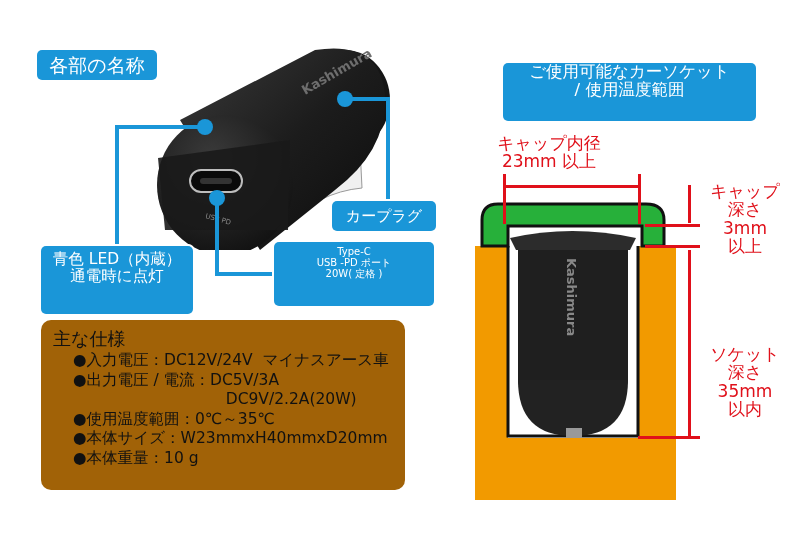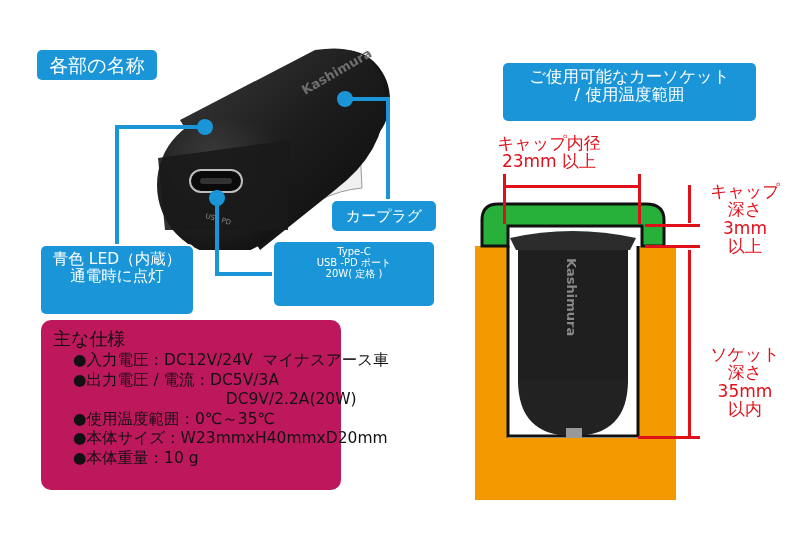--- a/index.html
+++ b/index.html
@@ -7,22 +7,22 @@
   body { position: relative; font-family: "DejaVu Sans", "Liberation Sans", sans-serif; }
   .abs { position: absolute; }
   .blue-box {
     position: absolute; background: #1a96d8; color: #ffffff;
     border-radius: 5px; text-align: center; line-height: 1.12;
     box-shadow: 0 0 0 2px #ffffff;
   }
   .callout-line { position: absolute; background: #1a96d8; }
   .callout-dot { position: absolute; width: 16px; height: 16px; border-radius: 50%; background: #1a96d8; }
   .spec-box {
-    position: absolute; left: 41px; top: 320px; width: 300px; height: 170px;
-    background: #be185d; border-radius: 10px; padding: 8px 12px;
+    position: absolute; left: 41px; top: 320px; width: 364px; height: 170px;
+    background: #a16207; border-radius: 10px; padding: 8px 12px;
     color: #111; font-size: 15.5px; line-height: 19.5px;
   }
   .spec-title { font-size: 18px; line-height: 22px; margin-bottom: 1px; }
   .spec-row { white-space: pre; margin-left: 20px; }
   .red-text { position: absolute; color: #e0101a; text-align: center; line-height: 1.08; }
   .red-line { position: absolute; background: #e0101a; }
 </style>
 </head>
 <body>
 
@@ -89,21 +89,21 @@
 <div class="spec-box">
   <div class="spec-title">主な仕様</div>
   <div class="spec-row">●入力電圧：DC12V/24V  マイナスアース車</div>
   <div class="spec-row">●出力電圧 / 電流：DC5V/3A</div>
   <div class="spec-row">                               DC9V/2.2A(20W)</div>
   <div class="spec-row">●使用温度範囲：0℃～35℃</div>
   <div class="spec-row">●本体サイズ：W23mmxH40mmxD20mm</div>
   <div class="spec-row">●本体重量：10 g</div>
 </div>
 
-<div class="blue-box" style="left:503px; top:63px; width:253px; height:58px; font-size:16.5px; padding-top:5px;">
+<div class="blue-box" style="left:503px; top:63px; width:253px; height:58px; font-size:16.5px; ">
   <div>ご使用可能なカーソケット</div>
   <div>/ 使用温度範囲</div>
 </div>
 
 <div class="abs" style="left:470px; top:190px; width:210px; height:310px;">
   <svg width="210" height="310" viewBox="0 0 210 310">
 
     <rect x="5" y="56" width="33" height="254" fill="#f29a00"></rect>
     <rect x="168" y="56" width="38" height="254" fill="#f29a00"></rect>
     <rect x="5" y="248" width="201" height="62" fill="#f29a00"></rect>

